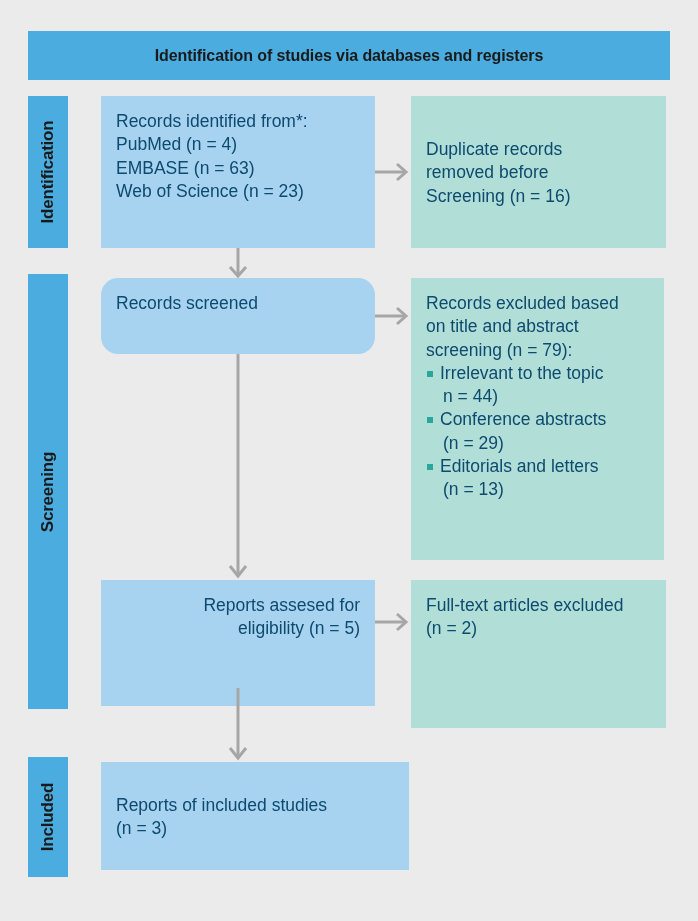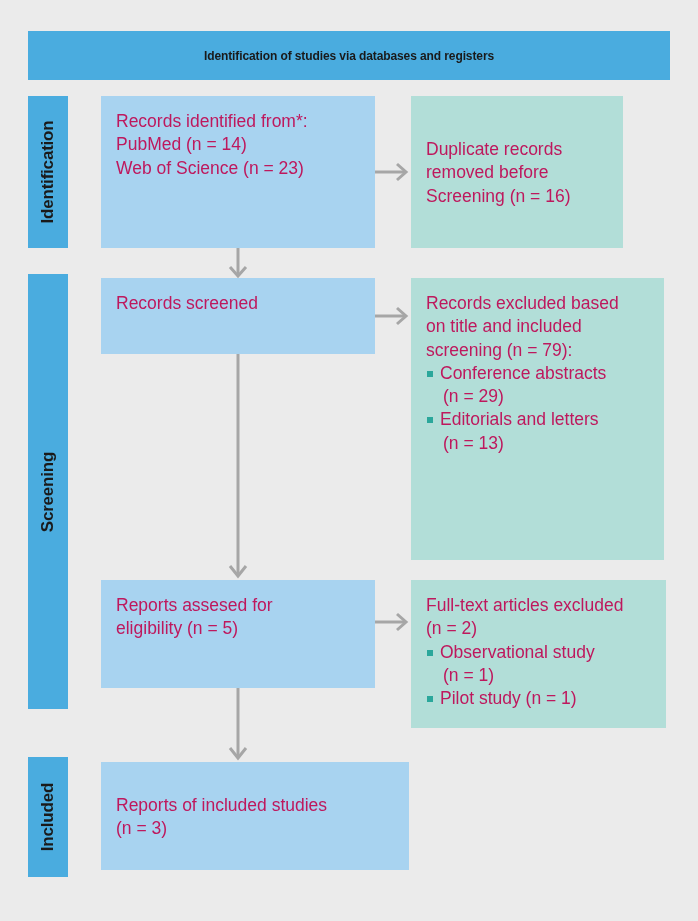--- a/index.html
+++ b/index.html
@@ -28,21 +28,21 @@
     left: 28px;
     top: 31px;
     width: 642px;
     height: 49px;
     background: #4aacdf;
     display: flex;
     align-items: center;
     justify-content: center;
   }
   .header-bar .title {
-    font-size: 12px;
+    font-size: 16px;
     font-weight: bold;
     letter-spacing: -0.1px;
     color: #1a1a1a;
     text-align: center;
   }
 
   
   .stage-label {
     position: absolute;
     left: 28px;
@@ -64,36 +64,36 @@
   #stage-screening      { top: 274px; height: 435px; }
   #stage-included       { top: 757px; height: 120px; }
 
   
   .box {
     position: absolute;
     box-sizing: border-box;
     padding: 14px 15px 12px 15px;
     font-size: 17.5px;
     line-height: 1.33;
-    color: #be185d;
+    color: #0c4a6e;
   }
   .box.blue  { background: #a8d3f0; }
   .box.green { background: #b2ded8; }
 
   .box .line { white-space: nowrap; }
 
   
   #box-records-identified { left: 101px; top: 96px;  width: 274px; height: 152px; }
-  #box-records-screened   { left: 101px; top: 278px; width: 274px; height: 76px;  }
-  #box-reports-assessed   { left: 101px; top: 580px; width: 274px; height: 108px; }
+  #box-records-screened   { left: 101px; top: 278px; width: 274px; height: 76px; border-radius: 17px;  }
+  #box-reports-assessed   { left: 101px; top: 580px; width: 274px; height: 126px; text-align: right; }
   #box-reports-included   { left: 101px; top: 762px; width: 308px; height: 108px;
                             display: flex; flex-direction: column; justify-content: center; }
 
   
-  #box-duplicates-removed { left: 411px; top: 96px;  width: 212px; height: 152px;
+  #box-duplicates-removed { left: 411px; top: 96px;  width: 255px; height: 152px;
                             display: flex; flex-direction: column; justify-content: center; }
   #box-records-excluded   { left: 411px; top: 278px; width: 253px; height: 282px; }
   #box-fulltext-excluded  { left: 411px; top: 580px; width: 255px; height: 148px; }
 
   
   .bullets {
     list-style: none;
     margin: 0;
     padding: 0;
   }
@@ -133,21 +133,22 @@
   </div>
   <div class="stage-label" id="stage-screening">
     <span>Screening</span>
   </div>
   <div class="stage-label" id="stage-included">
     <span>Included</span>
   </div>
 
   <div class="box blue" id="box-records-identified">
     <div class="line">Records identified from*:</div>
-    <div class="line">PubMed (n = 14)</div>
+    <div class="line">PubMed (n = 4)</div>
+    <div class="line">EMBASE (n = 63)</div>
     <div class="line">Web of Science (n = 23)</div>
   </div>
 
   <div class="box green" id="box-duplicates-removed">
     <div class="line">Duplicate records</div>
     <div class="line">removed before</div>
     <div class="line">Screening (n = 16)</div>
   </div>
 
   <div class="connector" style="left:375px; top:160px;">
@@ -163,23 +164,28 @@
       <polyline points="4,19 12,28 20,19" fill="none" stroke="#a6a6a6" stroke-width="3"></polyline>
     </svg>
   </div>
 
   <div class="box blue" id="box-records-screened">
     <div class="line">Records screened</div>
   </div>
 
   <div class="box green" id="box-records-excluded">
     <div class="line">Records excluded based</div>
-    <div class="line">on title and included</div>
+    <div class="line">on title and abstract</div>
     <div class="line">screening (n = 79):</div>
     <ul class="bullets">
+      <li>
+        <span class="bullet-square"></span>
+        <span>Irrelevant to the topic</span>
+        <span class="sub">n = 44)</span>
+      </li>
       <li>
         <span class="bullet-square"></span>
         <span>Conference abstracts</span>
         <span class="sub">(n = 29)</span>
       </li>
       <li>
         <span class="bullet-square"></span>
         <span>Editorials and letters</span>
         <span class="sub">(n = 13)</span>
       </li>
@@ -201,31 +207,20 @@
   </div>
 
   <div class="box blue" id="box-reports-assessed">
     <div class="line">Reports assesed for</div>
     <div class="line">eligibility (n = 5)</div>
   </div>
 
   <div class="box green" id="box-fulltext-excluded">
     <div class="line">Full-text articles excluded</div>
     <div class="line">(n = 2)</div>
-    <ul class="bullets">
-      <li>
-        <span class="bullet-square"></span>
-        <span>Observational study</span>
-        <span class="sub">(n = 1)</span>
-      </li>
-      <li>
-        <span class="bullet-square"></span>
-        <span>Pilot study (n = 1)</span>
-      </li>
-    </ul>
   </div>
 
   <div class="connector" style="left:375px; top:610px;">
     <svg width="36" height="24" viewBox="0 0 36 24" aria-hidden="true">
       <line x1="0" y1="12" x2="29" y2="12" stroke="#a6a6a6" stroke-width="3"></line>
       <polyline points="22,4 31,12 22,20" fill="none" stroke="#a6a6a6" stroke-width="3"></polyline>
     </svg>
   </div>
 
   <div class="connector" style="left:226px; top:688px;">

